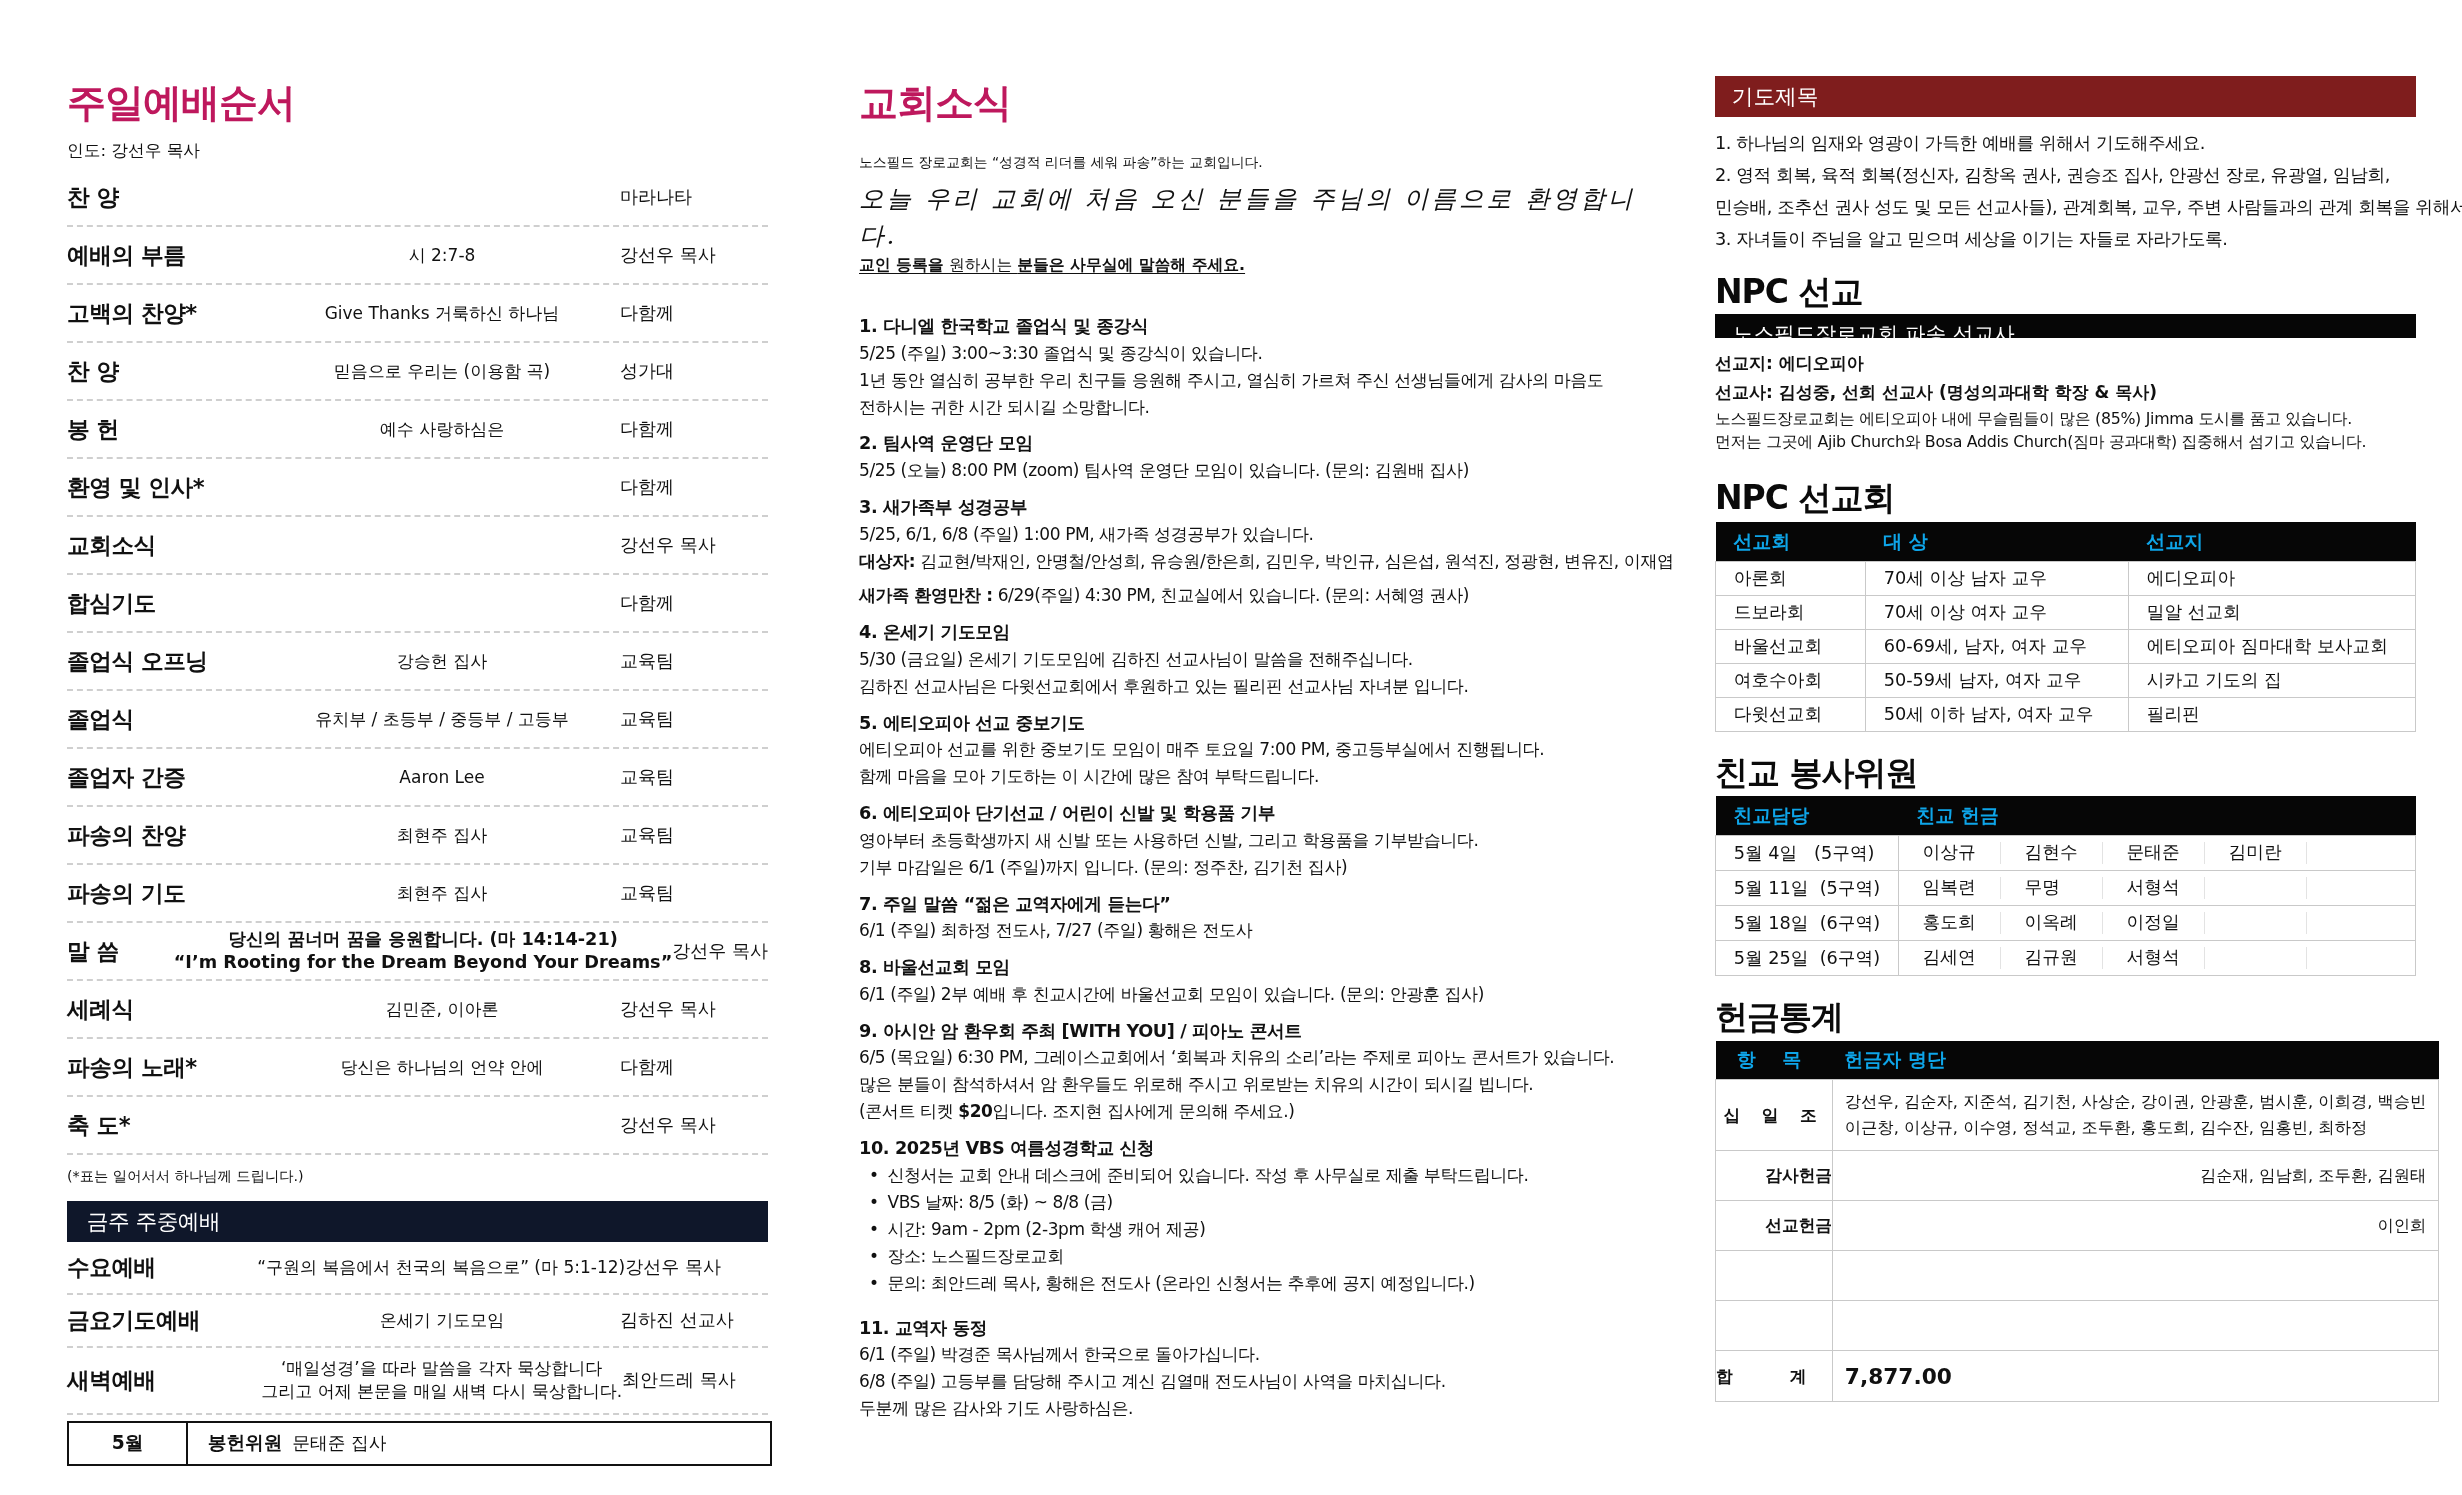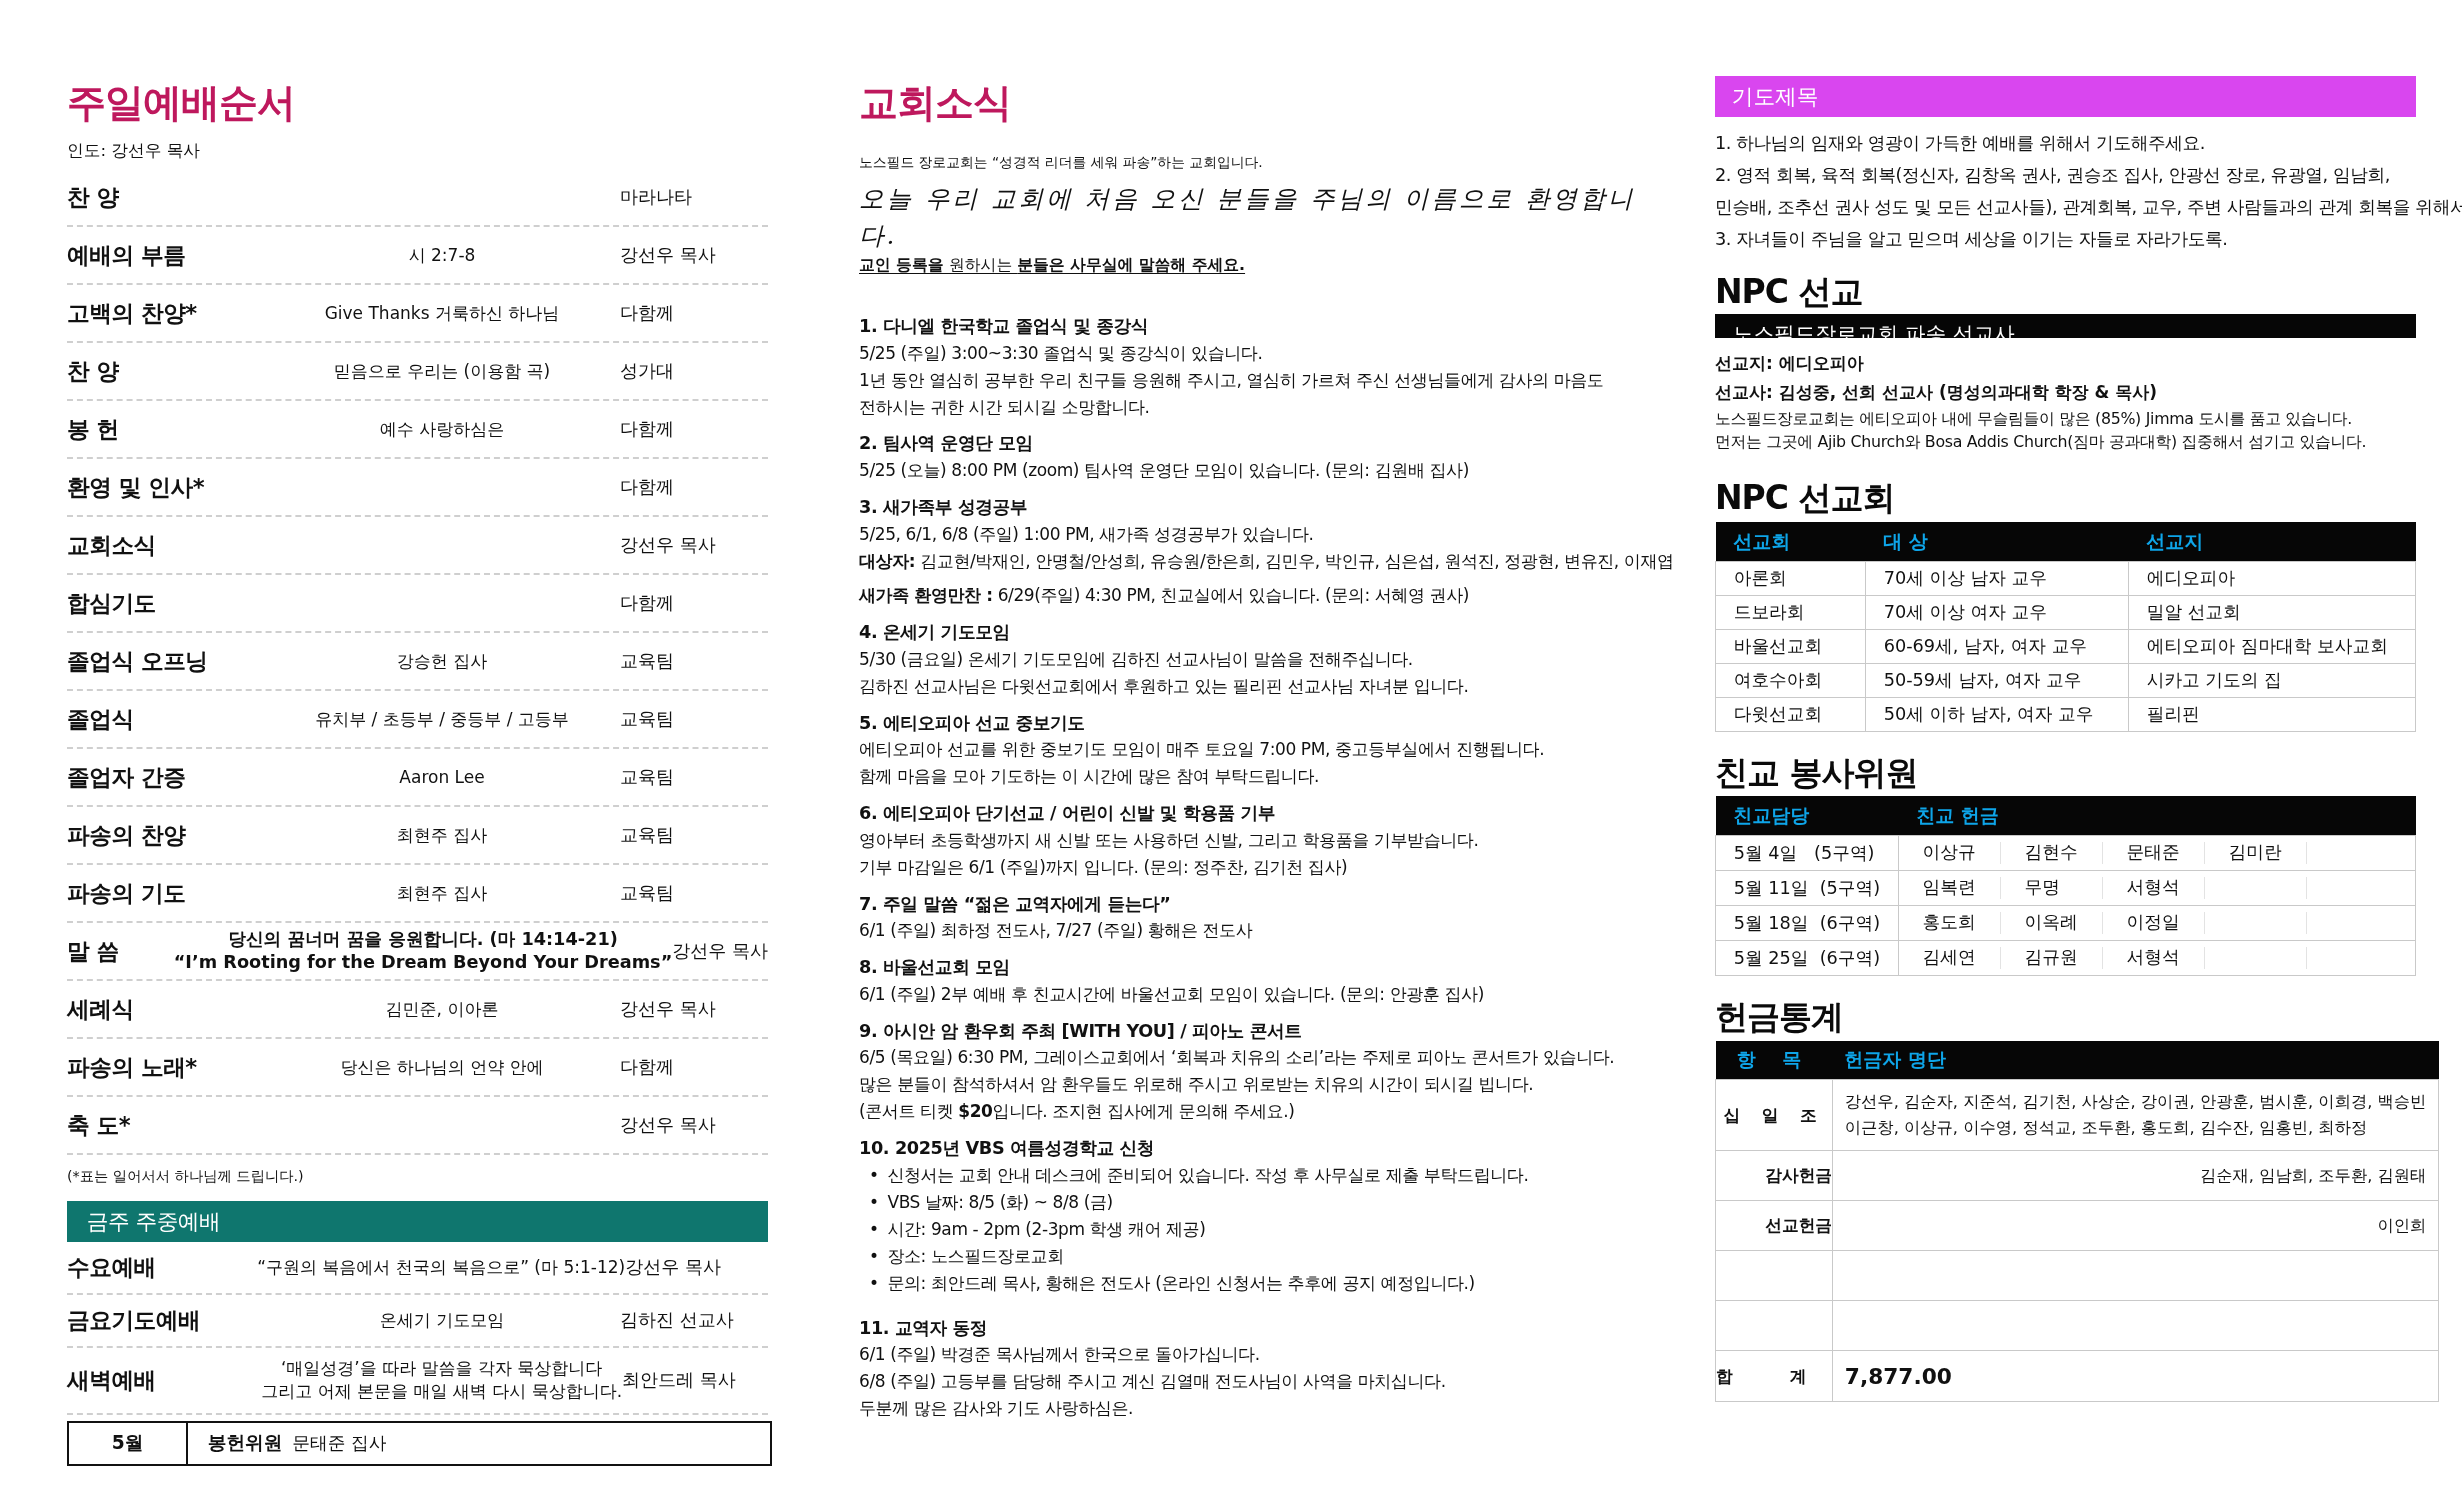--- a/index.html
+++ b/index.html
@@ -10,21 +10,21 @@
   .col-left { position: absolute; left: 67px; top: 77px; width: 701px; }
   .h1 { font-size: 39px; font-weight: bold; letter-spacing: -1px; line-height: 51px; color: #be185d; }
   .leader { font-size: 16.7px; margin-top: 11.8px; line-height: 21.7px; }
   .order-list { margin-top: 7.9px; }
   .order-row { display: flex; align-items: center; height: 58px; border-bottom: 2px dashed #cfcfcf; }
   .order-row .label { width: 197px; font-size: 22.7px; font-weight: bold; letter-spacing: -0.5px; white-space: nowrap; }
   .order-row .center { flex: 1; text-align: center; font-size: 17px; line-height: 23.6px; white-space: nowrap; }
   .order-row .center.bold { font-weight: bold; font-size: 17.7px; }
   .order-row .right { width: 148px; text-align: left; font-size: 18px; white-space: nowrap; }
   .footnote { font-size: 14.3px; margin-top: 11.8px; height: 21.7px; }
-  .black-band { background: #0f766e; color: #fff; font-size: 21.7px; height: 41px; line-height: 41px; padding-left: 19.7px; margin-top: 11.8px; letter-spacing: -0.5px; }
+  .black-band { background: #0f172a; color: #fff; font-size: 21.7px; height: 41px; line-height: 41px; padding-left: 19.7px; margin-top: 11.8px; letter-spacing: -0.5px; }
   .weekday .order-row { height: 53px; }
   .weekday .order-row.tall { height: 67px; }
   .weekday .order-row .center { font-size: 17px; line-height: 22.7px; }
   .offering-box { display: flex; border: 2px solid #111; height: 45px; margin-top: 5.9px; width: 705px; }
   .offering-box .month { width: 119px; border-right: 2px solid #111; display: flex; align-items: center; justify-content: center; font-weight: bold; font-size: 18.7px; }
   .offering-box .role { display: flex; align-items: center; padding-left: 19.7px; font-size: 17.7px; }
   .offering-box .role b { font-weight: bold; margin-right: 9.9px; font-size: 18.7px; }
 
   
   .col-mid { position: absolute; left: 859px; top: 77px; width: 808px; }
@@ -36,21 +36,21 @@
   .news-item { margin-bottom: 9.9px; }
   .news-item .n-title { font-size: 17.7px; font-weight: bold; line-height: 26.6px; letter-spacing: -0.4px; }
   .news-item .n-line { font-size: 17px; line-height: 27px; letter-spacing: -0.4px; white-space: nowrap; }
   .news-item .n-line b { font-weight: bold; }
   .news-item .n-line.bullet { padding-left: 9.9px; }
   .news-item .n-line.bullet::before { content: "•"; margin-right: 8.9px; }
   .spacer-8 { height: 7.9px; }
 
   
   .col-right { position: absolute; left: 1715px; top: 76px; width: 701px; }
-  .gray-band { background: #d946ef; color: #fff; font-size: 21.7px; height: 41px; line-height: 41px; padding-left: 16.7px; }
+  .gray-band { background: #7f1d1d; color: #fff; font-size: 21.7px; height: 41px; line-height: 41px; padding-left: 16.7px; }
   .prayer-list { margin-top: 9.9px; }
   .prayer-list div { font-size: 17.7px; line-height: 32px; letter-spacing: -0.4px; white-space: nowrap; }
   .h2 { font-size: 33px; font-weight: bold; letter-spacing: -1px; line-height: 41px; color: #0a0a0a; }
   .black-band-r { background: #060606; color: #fff; font-size: 20.7px; height: 24px; line-height: 41px; padding-left: 17.7px; margin-top: 2px; }
   .mission-info { margin-top: 11.8px; }
   .mission-info .mi-bold { font-size: 17px; font-weight: bold; line-height: 28.6px; }
   .mission-info .mi-text { font-size: 15.8px; line-height: 23.6px; white-space: nowrap; letter-spacing: -0.3px; }
 
   table.grid { width: 701px; border-collapse: collapse; margin-top: 3.9px; }
   table.grid thead th { background: #060606; color: #0ea5e9; font-weight: bold; font-size: 19px; height: 39px; text-align: left; padding-left: 17.7px; }

